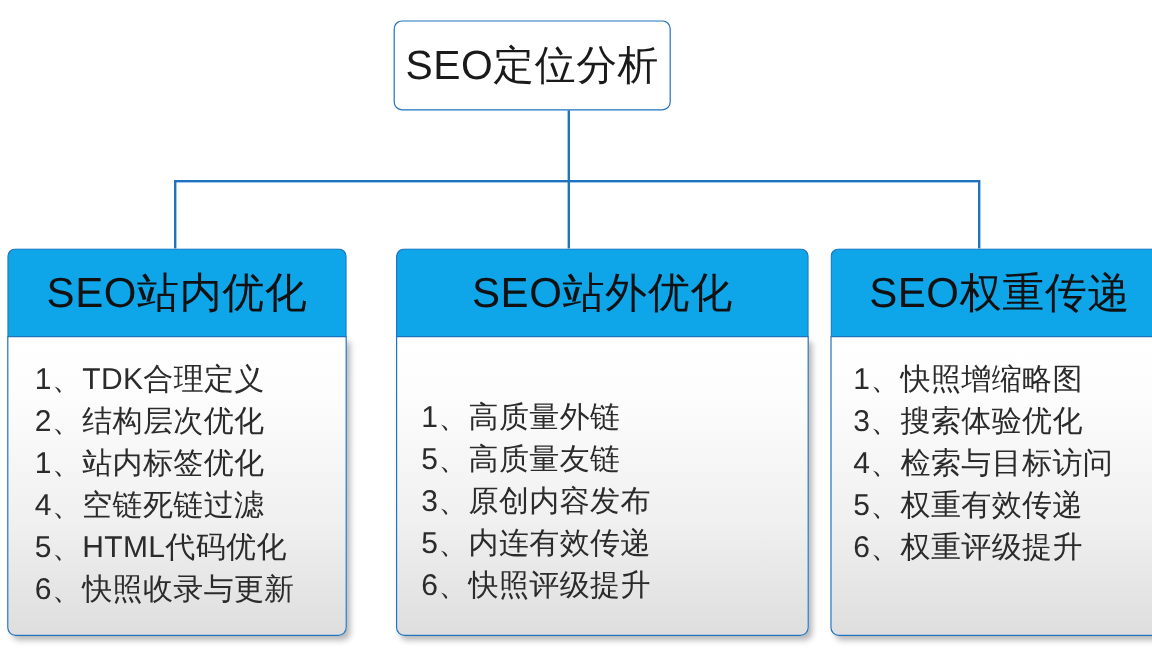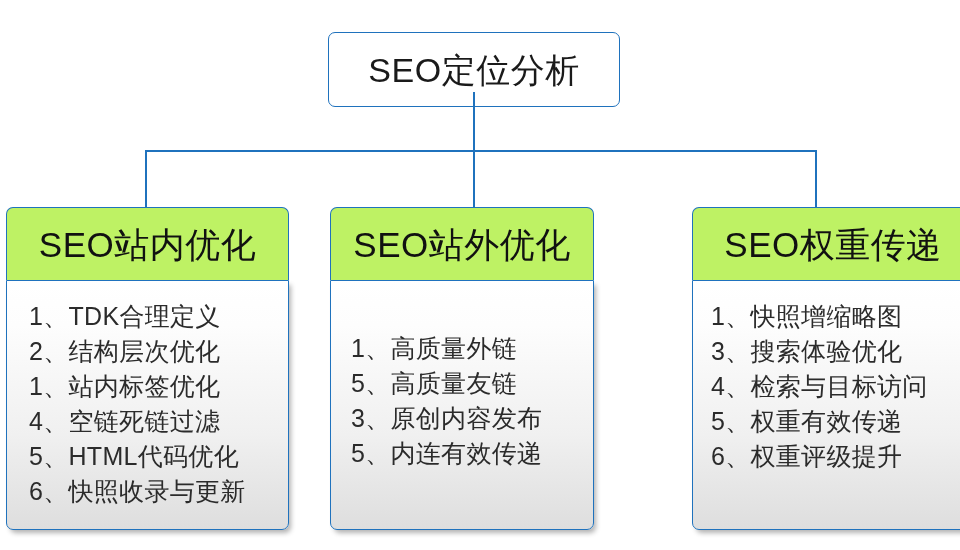--- a/index.html
+++ b/index.html
@@ -15,22 +15,22 @@
     width: 960px;
     height: 550px;
     background: #ffffff;
     overflow: hidden;
   }
 
   
   .root-box {
     position: absolute;
     left: 328px;
-    top: 32px;
-    width: 292px;
+    top: 17px;
+    width: 231px;
     height: 75px;
     box-sizing: border-box;
     border: 1.6px solid #1f72bd;
     border-radius: 7px;
     background: #ffffff;
     display: flex;
     align-items: center;
     justify-content: center;
   }
   .root-label {
@@ -76,30 +76,30 @@
     width: 1.6px;
     height: 57px;
   }
 
   
   .column {
     position: absolute;
     top: 207px;
   }
   .col-1 { left: 6px;   width: 283px; }
-  .col-2 { left: 330px; width: 264px; }
+  .col-2 { left: 330px; width: 344px; }
   .col-3 { left: 672px; width: 282px; padding-left: 20px; }
 
   .col-header {
     box-sizing: border-box;
     height: 73px;
     border: 1.6px solid #1f72bd;
     border-bottom: none;
     border-radius: 7px 7px 0 0;
-    background: #bef264;
+    background: #0ea5e9;
     display: flex;
     align-items: center;
     justify-content: center;
   }
   .col-header-label {
     font-size: 35px;
     color: #111111;
     line-height: 1;
     white-space: nowrap;
     letter-spacing: 0.5px;
@@ -164,20 +164,21 @@
   <div class="column col-2">
     <div class="col-header">
       <span class="col-header-label">SEO站外优化</span>
     </div>
     <div class="col-panel">
       <ul class="panel-list">
         <li class="panel-item">1、高质量外链</li>
         <li class="panel-item">5、高质量友链</li>
         <li class="panel-item">3、原创内容发布</li>
         <li class="panel-item">5、内连有效传递</li>
+        <li class="panel-item">6、快照评级提升</li>
       </ul>
     </div>
   </div>
 
   <div class="column col-3">
     <div class="col-header">
       <span class="col-header-label">SEO权重传递</span>
     </div>
     <div class="col-panel">
       <ul class="panel-list">

